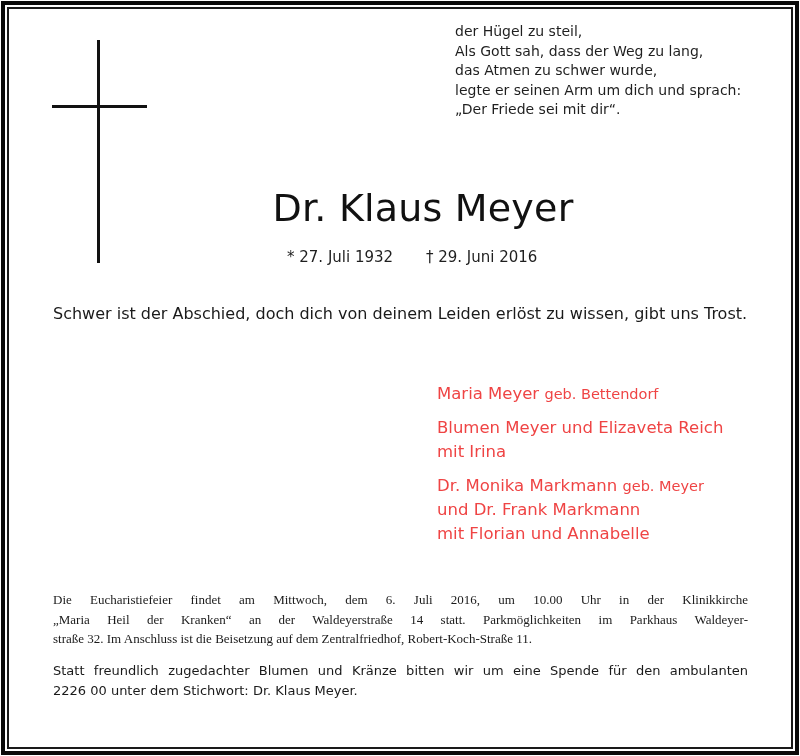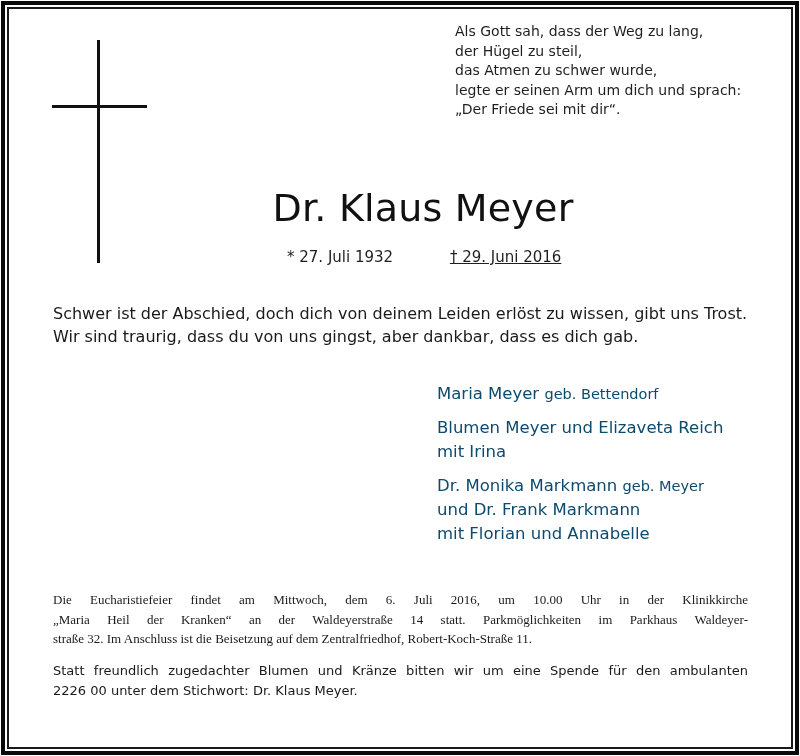--- a/index.html
+++ b/index.html
@@ -66,35 +66,35 @@
     }
     .dates {
       position: absolute;
       left: 287px; top: 246px;
       font-size: 15px;
       line-height: 22px;
       color: #1f1f1f;
       white-space: nowrap;
     }
     .dates span { display: inline-block; }
-    .dates .death { margin-left: 52px; text-decoration: underline; }
+    .dates .death { margin-left: 28px; }
     .farewell {
       position: absolute;
       left: 53px; top: 302px;
       font-size: 16px;
       line-height: 23px;
       color: #1a1a1a;
       white-space: nowrap;
     }
     .family {
       position: absolute;
       left: 437px; top: 382px;
       font-size: 16.5px;
       line-height: 24px;
-      color: #0c4a6e;
+      color: #ef4444;
       white-space: nowrap;
     }
     .family .group { margin-bottom: 10px; }
     .family .nee { font-size: 14.5px; }
     .notice {
       position: absolute;
       left: 53px;
       width: 695px;
       font-size: 13px;
       line-height: 19.6px;
@@ -118,37 +118,36 @@
 
 <div class="frame-outer"></div>
 <div class="frame-inner"></div>
 
 <div>
   <div class="cross-vertical"></div>
   <div class="cross-horizontal"></div>
 </div>
 
 <div class="poem">
+  <div>der Hügel zu steil,</div>
   <div>Als Gott sah, dass der Weg zu lang,</div>
-  <div>der Hügel zu steil,</div>
   <div>das Atmen zu schwer wurde,</div>
   <div>legte er seinen Arm um dich und sprach:</div>
   <div>„Der Friede sei mit dir“.</div>
 </div>
 
 <div class="deceased-name">Dr. Klaus Meyer</div>
 
 <div class="dates">
   <span class="birth">* 27. Juli 1932</span>
   <span class="death">† 29. Juni 2016</span>
 </div>
 
 <div class="farewell">
   <div>Schwer ist der Abschied, doch dich von deinem Leiden erlöst zu wissen, gibt uns Trost.</div>
-  <div>Wir sind traurig, dass du von uns gingst, aber dankbar, dass es dich gab.</div>
 </div>
 
 <div class="family">
   <div class="group">
     <div>
       <span>Maria Meyer</span>
       <span class="nee">geb. Bettendorf</span>
     </div>
   </div>
   <div class="group">

